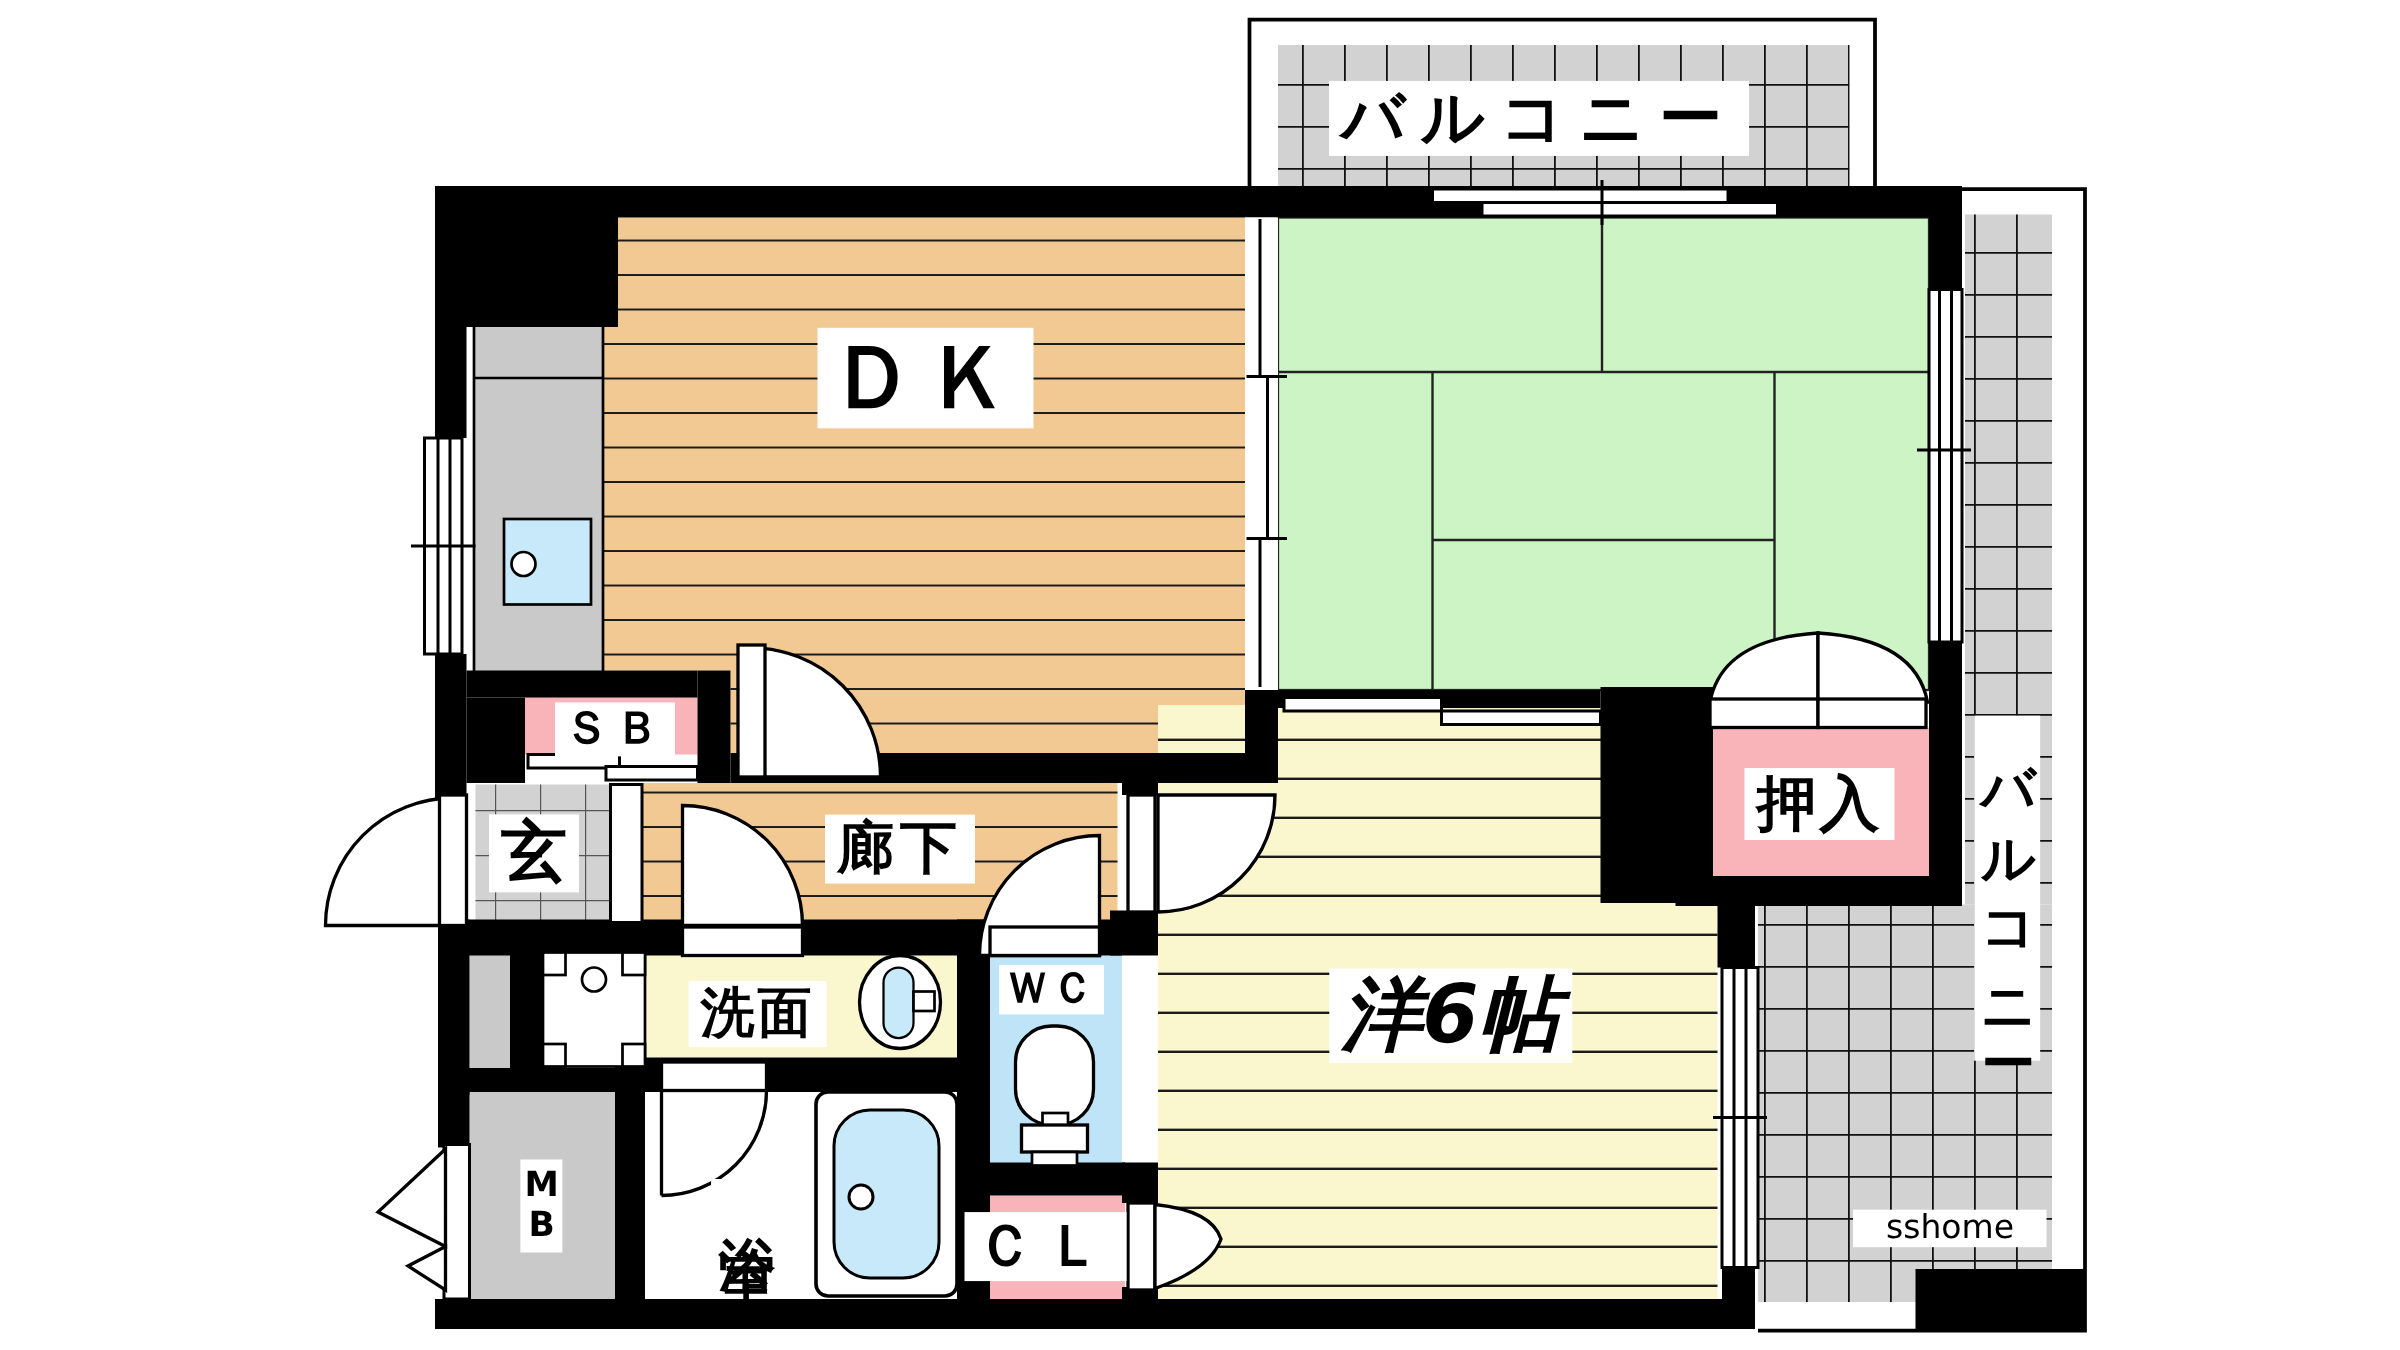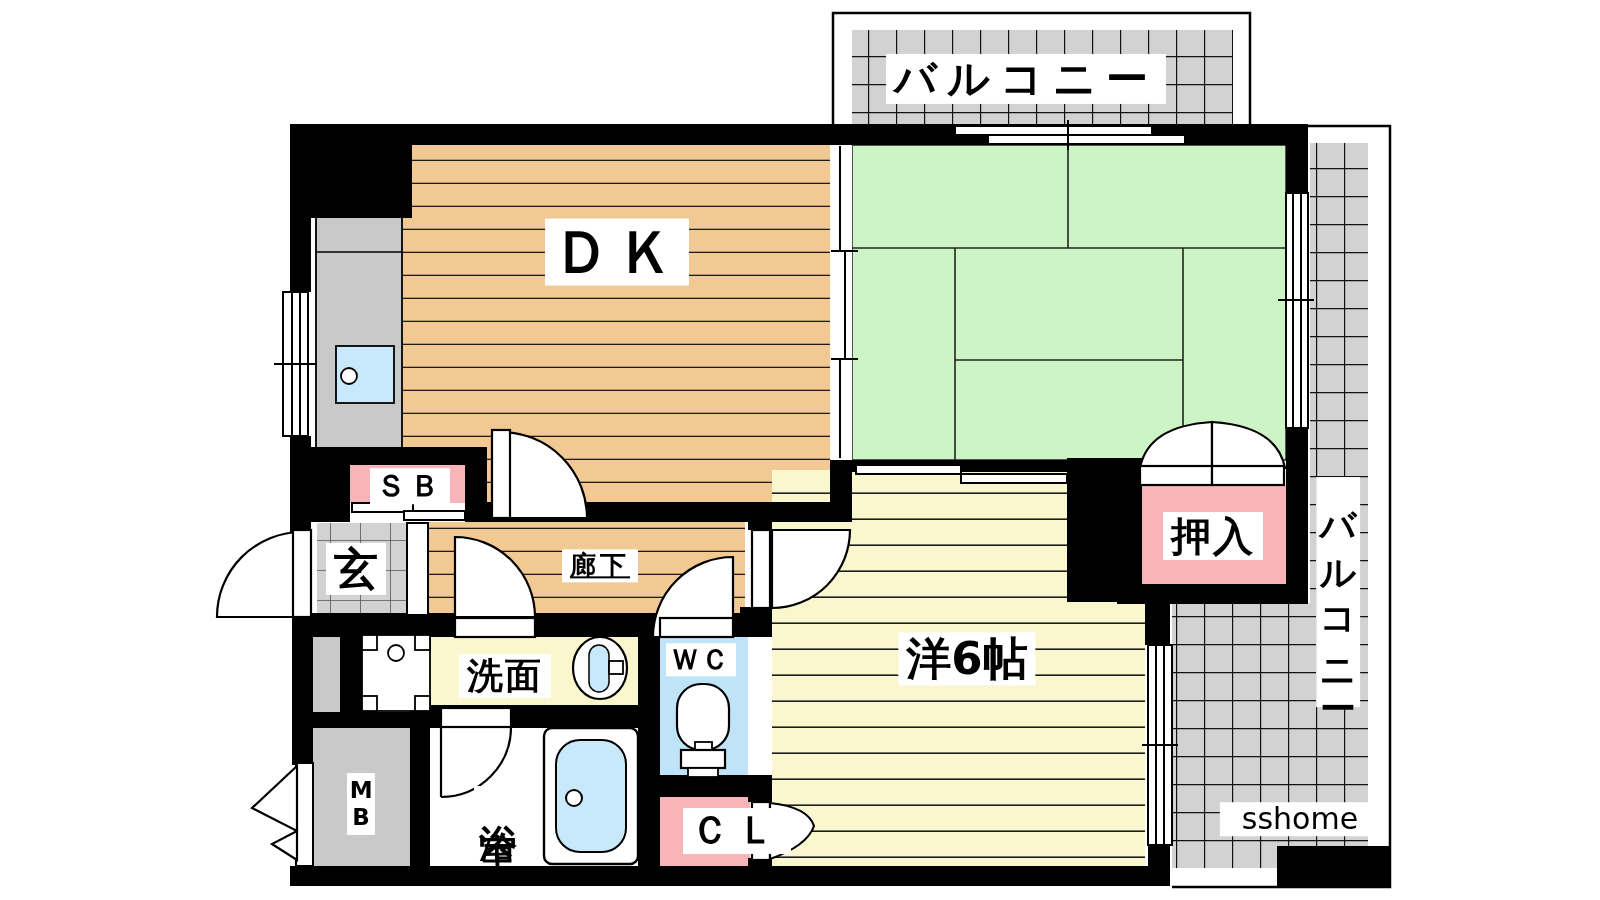--- a/index.html
+++ b/index.html
@@ -226,26 +226,26 @@
     <rect x="362" y="635" width="15" height="15"></rect>
         <rect x="415" y="635" width="15" height="15"></rect>
     <rect x="362" y="696" width="15" height="15"></rect>
         <rect x="415" y="696" width="15" height="15"></rect>
     <circle cx="396" cy="653" r="8"></circle>
   </g>
 </svg>
 
 <div class="lbl" style="left:1026px;top:79px;font-size:42px;letter-spacing:10px;">バルコニー</div>
 <div class="lbl" style="left:595px;top:252px;font-size:58px;letter-spacing:6px;margin-left:22px;">ＤＫ</div>
-<div class="lbl" style="left:967px;top:659px;font-size:45px;">洋6帖</div>
+<div class="lbl" style="left:967px;top:677px;font-size:54px;font-style:italic;">洋6帖</div>
 <div class="lbl" style="left:1213px;top:536px;font-size:40px;letter-spacing:2px;">押入</div>
-<div class="lbl" style="left:600px;top:566px;font-size:26px;letter-spacing:4px;text-decoration:underline;">廊下</div>
+<div class="lbl" style="left:600px;top:566px;font-size:38px;letter-spacing:4px;">廊下</div>
 <div class="lbl" style="left:356px;top:569px;font-size:44px;">玄</div>
 <div class="lbl" style="left:410px;top:486px;font-size:30px;letter-spacing:4px;padding:2px 6px;">ＳＢ</div>
 <div class="lbl" style="left:505px;top:676px;font-size:36px;letter-spacing:2px;">洗面</div>
 <div class="lbl" style="left:701px;top:660px;font-size:28px;letter-spacing:2px;padding:2px 5px;font-family:Liberation Serif, serif;">ＷＣ</div>
 <div class="lbl v" style="left:497px;top:800px;font-size:38px;letter-spacing:6px;">浴室</div>
-<div class="lbl" style="left:697px;top:831px;font-size:38px;letter-spacing:8px;margin-left:40px;">ＣＬ</div>
+<div class="lbl" style="left:697px;top:831px;font-size:38px;letter-spacing:8px;">ＣＬ</div>
 <div class="lbl v" style="left:361px;top:804px;font-size:23px;letter-spacing:1px;padding:4px 2px;font-weight:600;">MB</div>
 <div class="lbl v" style="left:1338px;top:592px;font-size:36px;letter-spacing:10px;">バルコニー</div>
-<div class="lbl" style="left:1300px;top:819px;font-size:30px;font-weight:400;padding:1px 22px;">sshome</div>
+<div class="lbl" style="left:1300px;top:819px;font-size:22px;font-weight:400;padding:1px 22px;">sshome</div>
 
 </div>
 
 </body></html>

